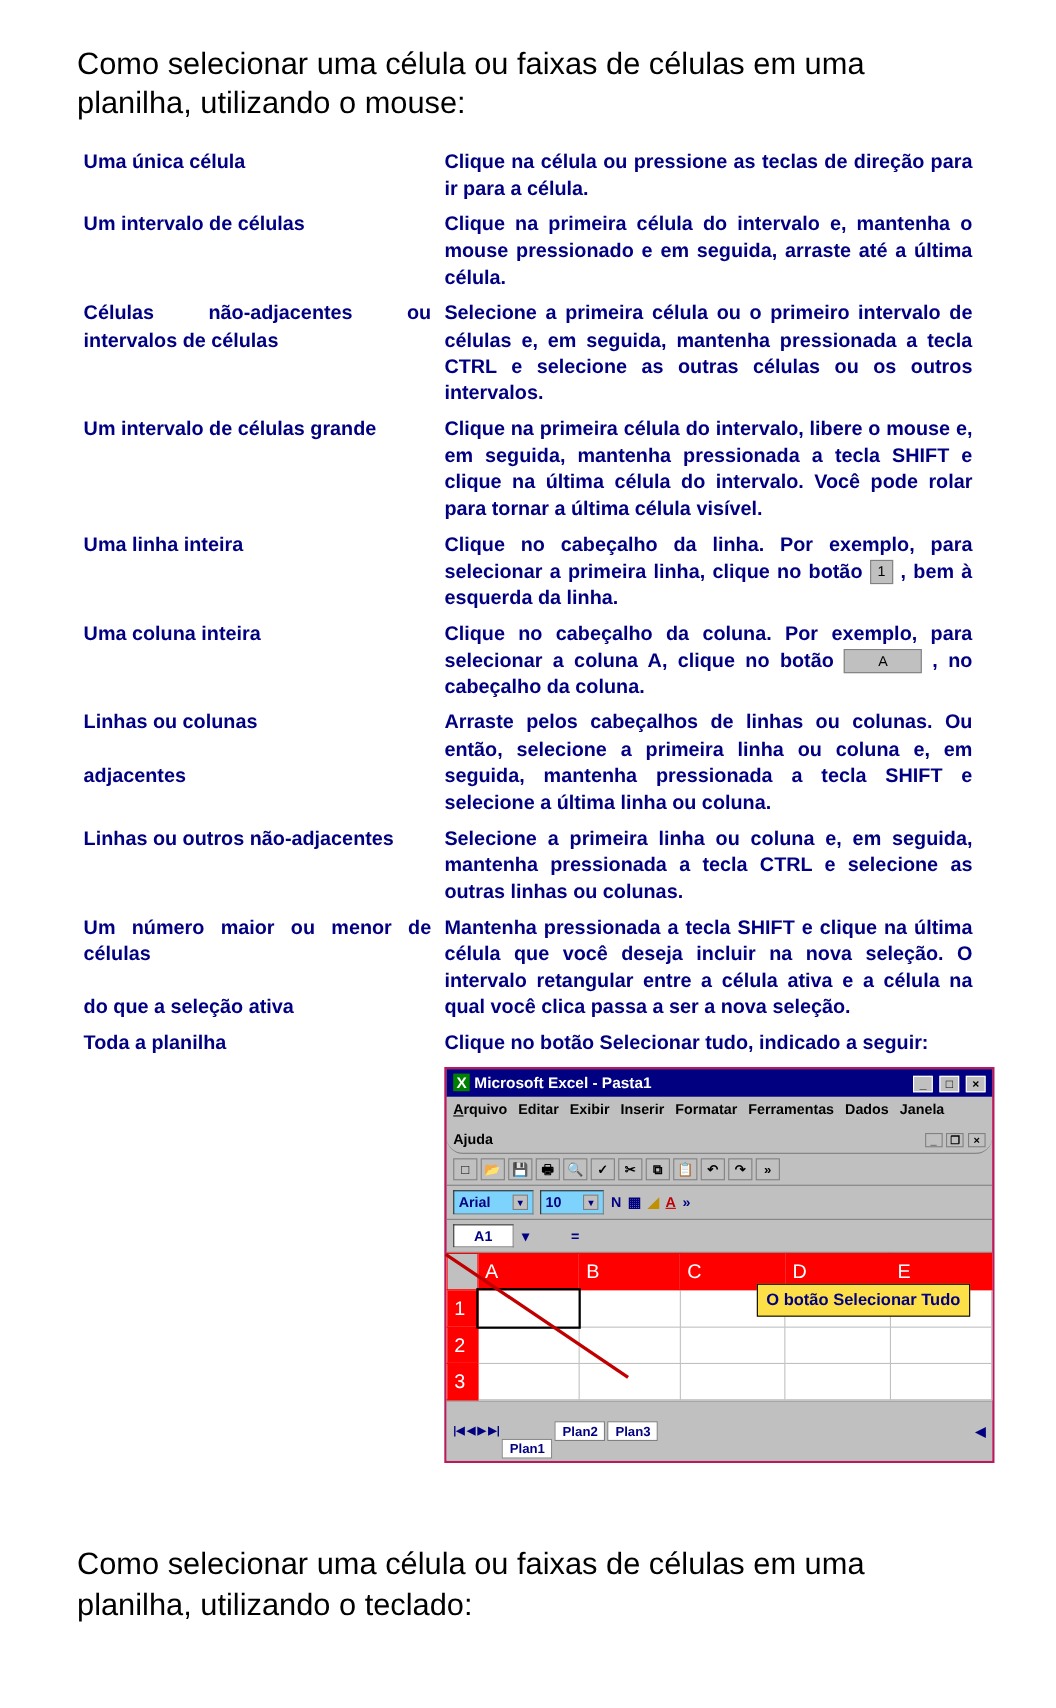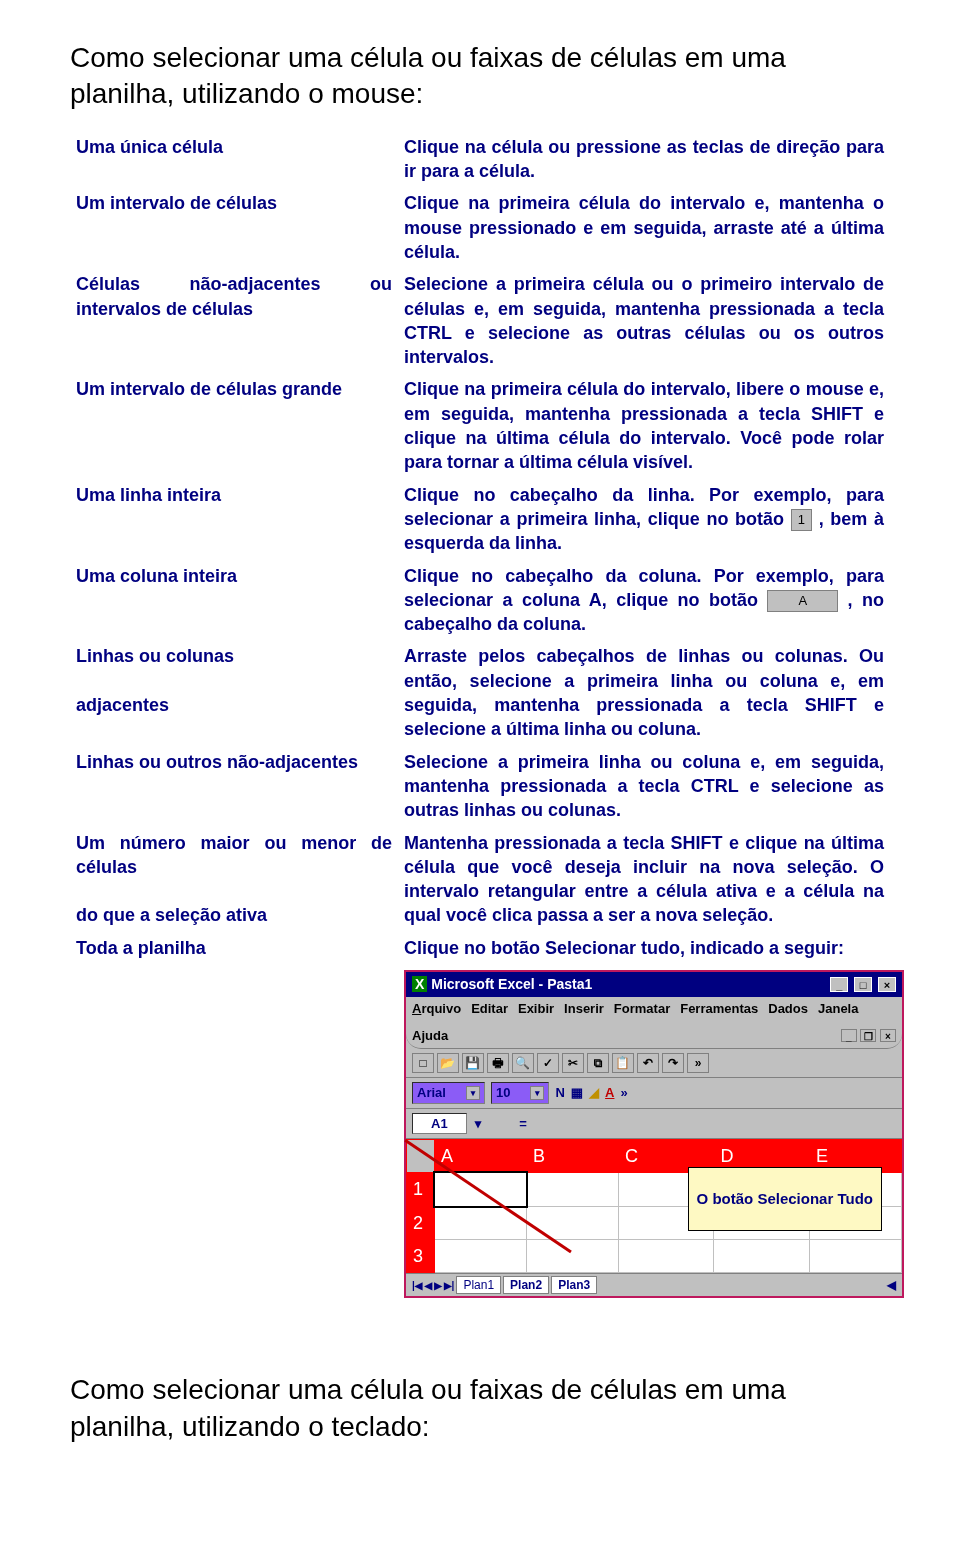--- a/index.html
+++ b/index.html
@@ -131,21 +131,21 @@
   }
   .ex-format {
     padding: 4px 6px;
     border-bottom: 1px solid #808080;
     display: flex;
     gap: 6px;
     align-items: center;
     font-size: 13px;
   }
   .ex-format .sel {
-    background: #8b5cf6;
+    background: #7dd3fc;
     border: 1px inset #808080;
     padding: 1px 4px;
     display: inline-flex;
     align-items: center;
     gap: 20px;
   }
   .ex-format .drop {
     background: #c0c0c0;
     border: 1px solid #808080;
     width: 14px; height: 14px;
@@ -195,43 +195,43 @@
     left: 0; top: 0;
     width: 200px;
     border-top: 3px solid #c00000;
     transform: rotate(34deg);
     transform-origin: left top;
   }
   .callout {
     position: absolute;
     right: 20px;
     top: 28px;
-    background: #fef9c3;
+    background: #fde047;
     border: 1px solid #000;
     font-size: 15px;
-    padding: 21px 8px;
+    padding: 4px 8px;
     color: #000080;
     font-weight: bold;
   }
   .ex-tabs {
     background: #c0c0c0;
     font-size: 12px;
     padding: 2px 6px;
     display: flex;
     gap: 2px;
     align-items: center;
     border-top: 1px solid #808080;
   }
   .ex-tabs .nav { font-size: 10px; }
   .ex-tabs .tab {
     background: #fff;
     border: 1px solid #808080;
     padding: 0 6px;
   }
-  .ex-tabs .tab.active { font-weight: normal; }
+  .ex-tabs .tab.active { font-weight: bold; margin-top: 32px; }
   .heading2 {
     font-size: 28px;
     font-weight: normal;
     color: #000;
     margin-top: 70px;
     line-height: 1.3;
   }
 </style>
 </head>
 <body>

